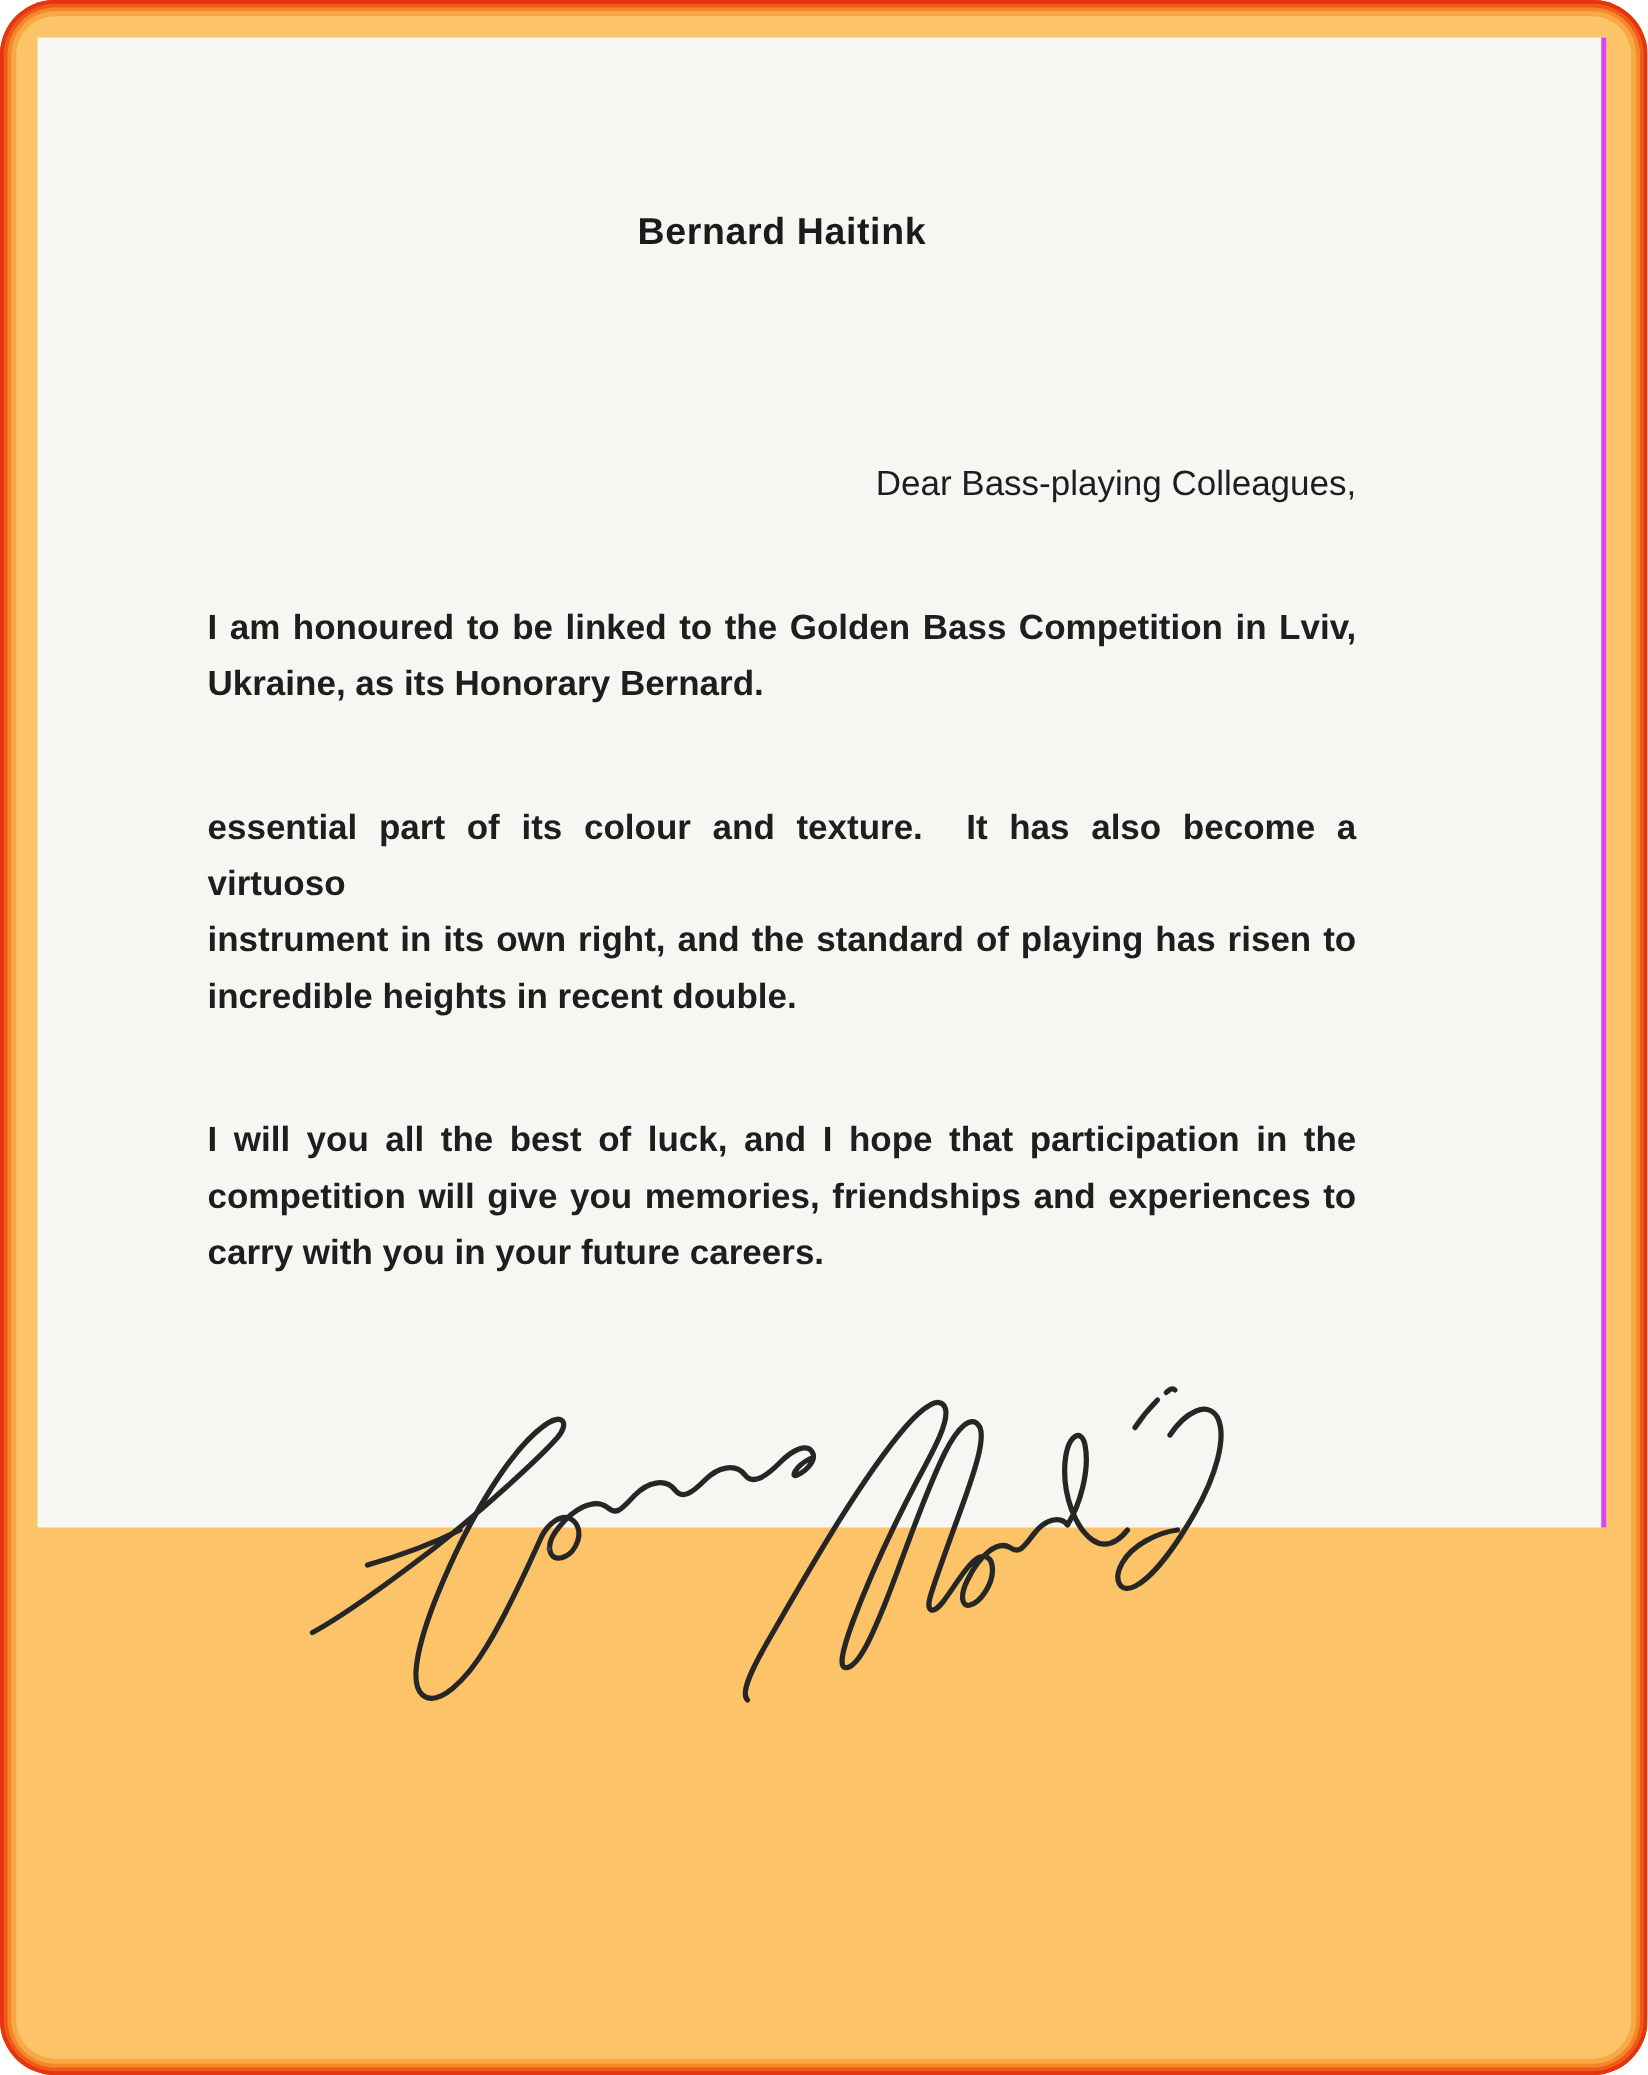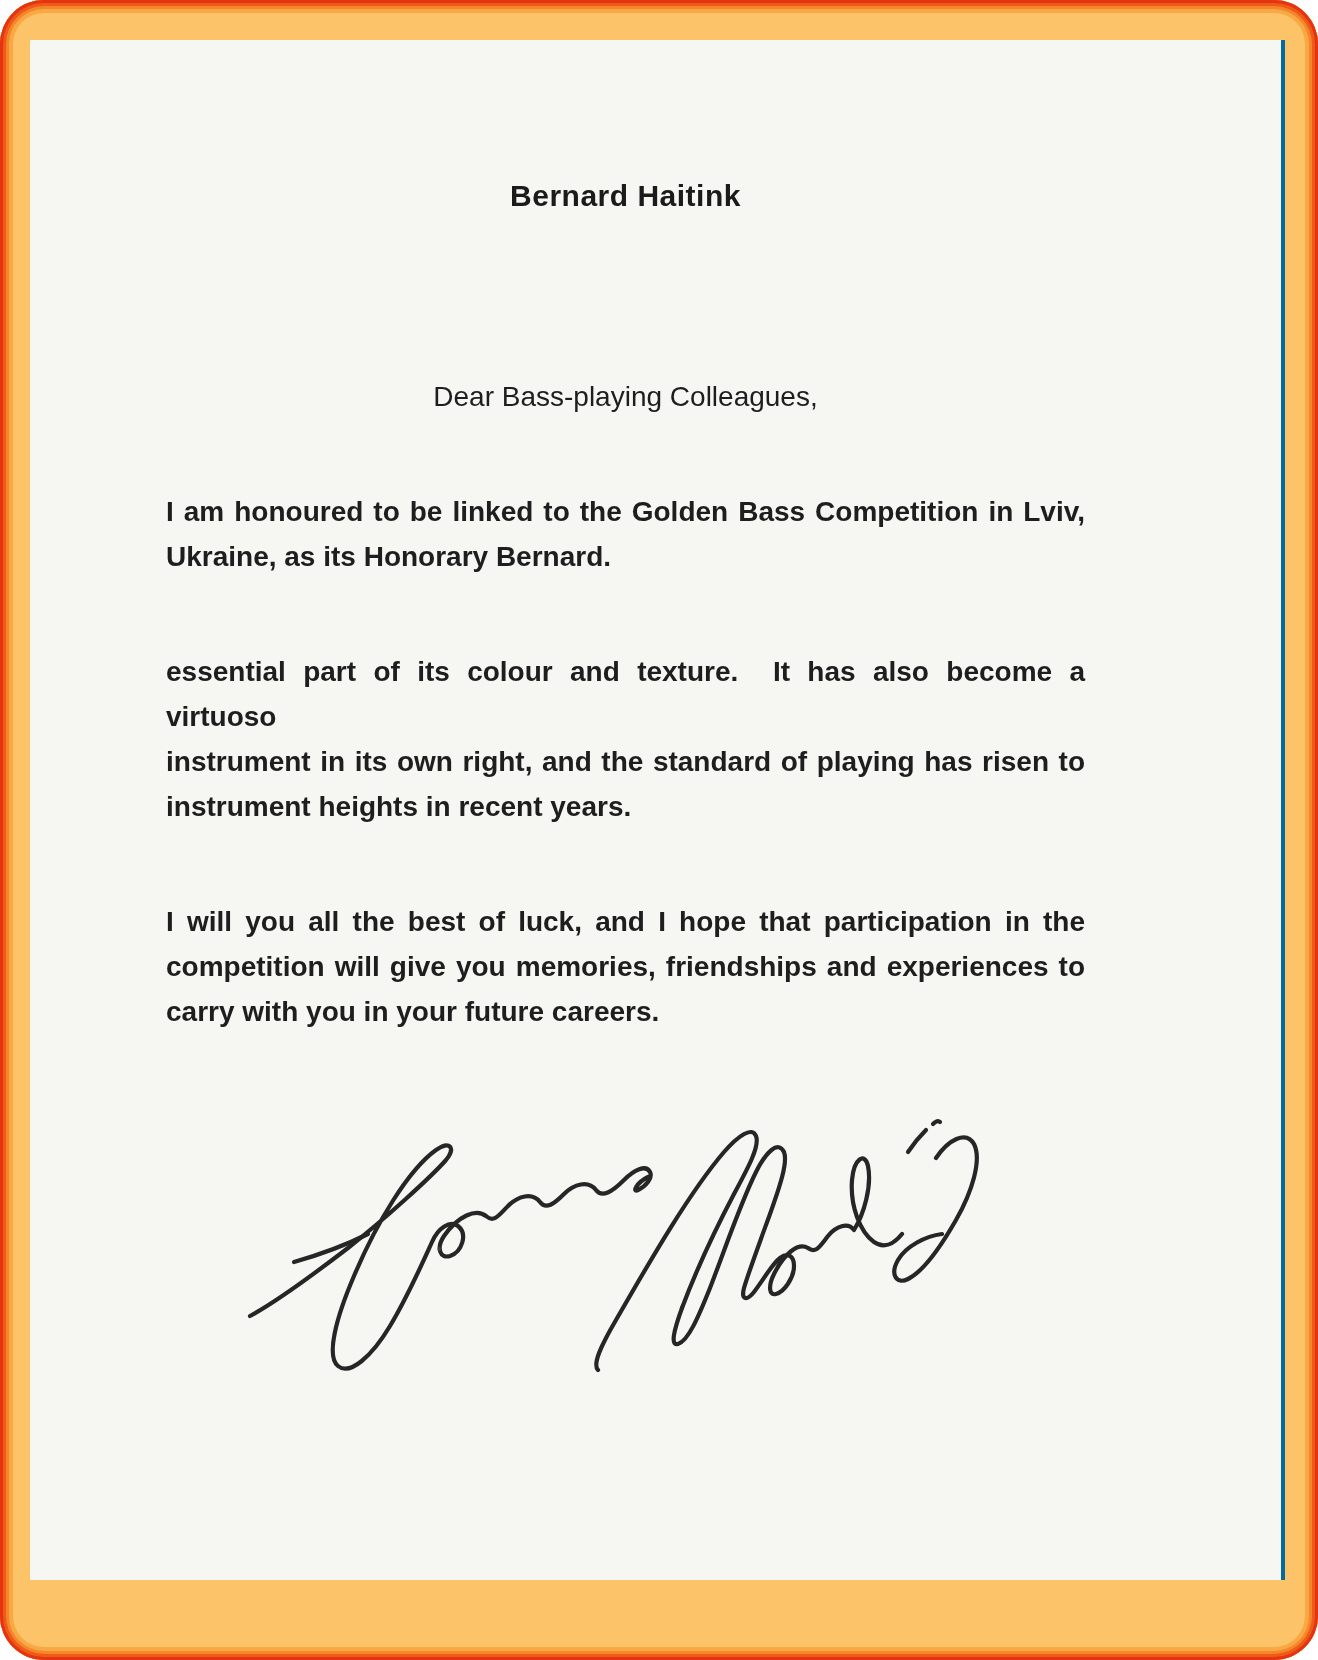--- a/index.html
+++ b/index.html
@@ -14,24 +14,24 @@
     border-radius: 44px;
     background: #fcc368;
     box-shadow:
       inset 0 0 0 3px #e63312,
       inset 0 0 0 6px #ee5a18,
       inset 0 0 0 9px #f5862c,
       inset 0 0 0 13px #f9a944;
   }
   .paper {
     position: absolute;
-    left: 30px; top: 40px;
-    width: 1255px; height: 1540px;
+    left: 30px; top: 30px;
+    width: 1255px; height: 1192px;
     background: #f6f6f3;
-    border-right: 4px solid #0369a1;
+    border-right: 4px solid #d946ef;
     box-sizing: border-box;
   }
   .content {
     position: absolute;
     left: 136px; top: 0;
     width: 919px;
     padding-top: 138px;
     color: #1e1e1e;
   }
   .doc-title {
@@ -39,21 +39,21 @@
     font-size: 30px;
     font-weight: bold;
     line-height: 36px;
     color: #1b1b1b;
     letter-spacing: 0.5px;
   }
   .salutation {
     margin-top: 160px;
     font-size: 28px;
     line-height: 45px;
-    text-align: center;
+    text-align: right;
   }
   .para { margin-top: 70px; font-size: 28px; }
   .para .line {
     line-height: 45px;
     text-align: justify;
     text-align-last: justify;
     font-weight: bold;
   }
   .para .line.last { text-align-last: left; }
   .signature-wrap {
@@ -89,21 +89,21 @@
     <div class="salutation">Dear Bass-playing Colleagues,</div>
 
     <div>
         <div class="para">
           <div class="line">I am honoured to be linked to the Golden Bass Competition in Lviv,</div>
           <div class="line last">Ukraine, as its Honorary Bernard.</div>
         </div>
         <div class="para">
           <div class="line">essential part of its colour and texture.&nbsp; It has also become a virtuoso</div>
           <div class="line">instrument in its own right, and the standard of playing has risen to</div>
-          <div class="line last">instrument heights in recent years.</div>
+          <div class="line last">incredible heights in recent double.</div>
         </div>
         <div class="para">
           <div class="line">I will you all the best of luck, and I hope that participation in the</div>
           <div class="line">competition will give you memories, friendships and experiences to</div>
           <div class="line last">carry with you in your future careers.</div>
         </div>
       </div>
 
     <div class="signature-wrap">
       <svg width="760" height="330" viewBox="0 0 760 330" role="img" aria-label="Bernard Haitink">

